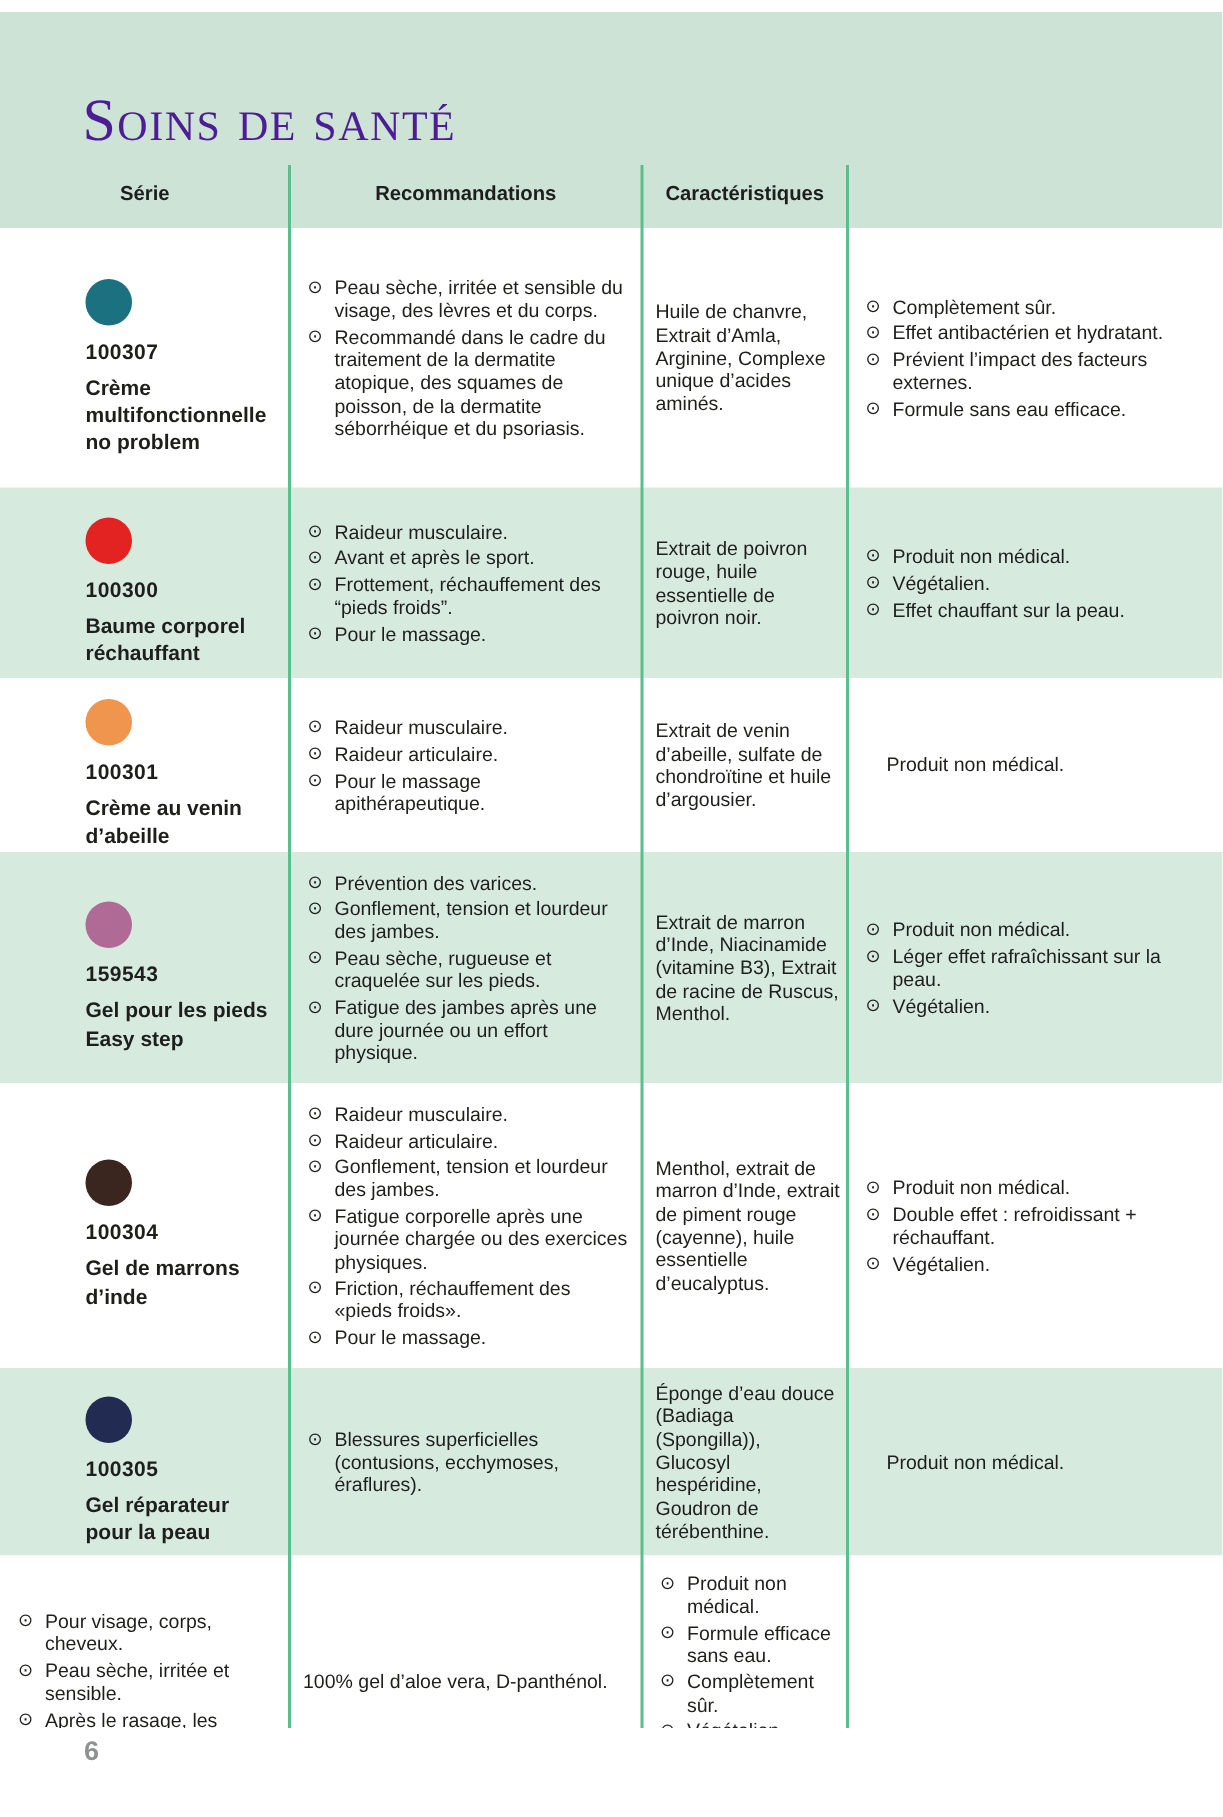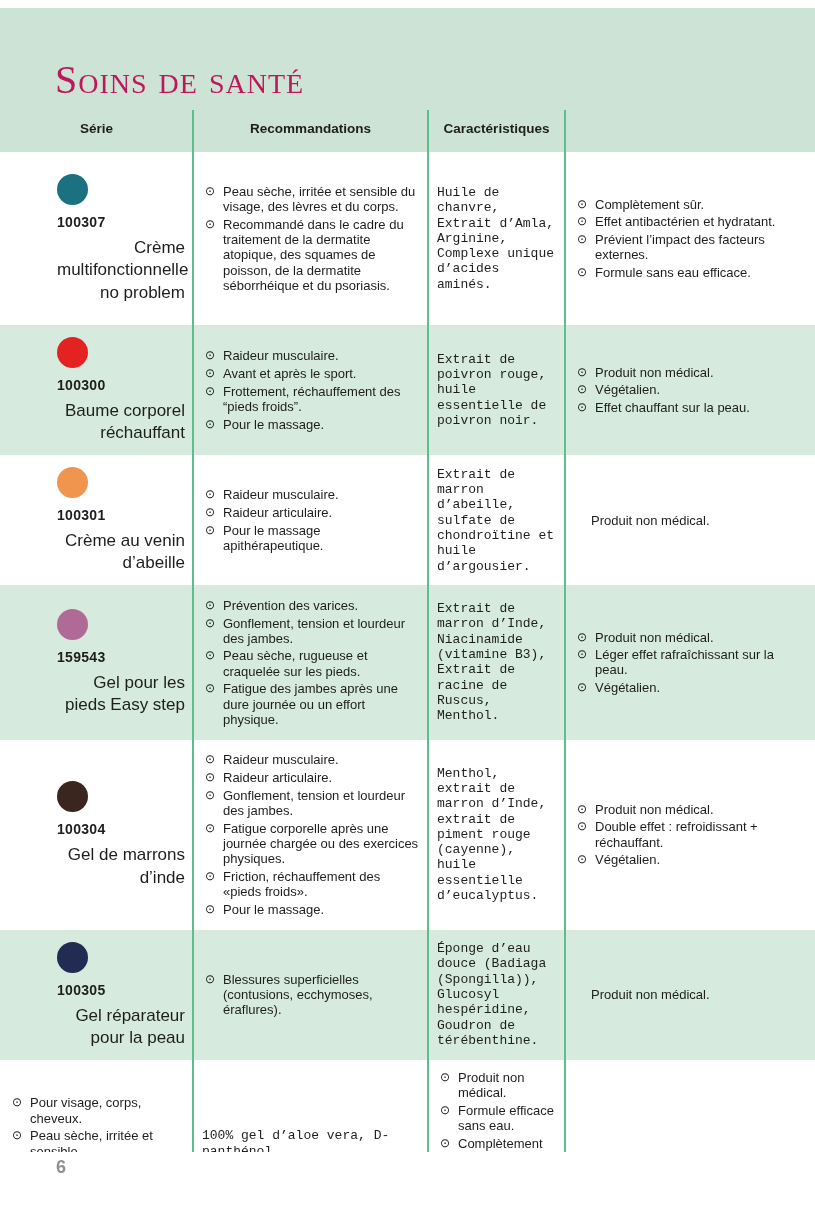--- a/index.html
+++ b/index.html
@@ -16,21 +16,21 @@
     position:absolute;left:0;top:8px;width:815px;height:144px;
     background:#cce3d5;
   }
   .title{
     position:absolute;left:55px;top:48px;margin:0;
     font-family:"Liberation Serif", serif;
     font-variant:small-caps;
     font-weight:500;
     font-size:40px;
     letter-spacing:1px;
-    color:#be185d;
+    color:#4c1d95;
   }
   .hrow{
     position:absolute;left:0;bottom:0;width:717px;height:46px;
     display:grid;grid-template-columns:193px 235px 137px 250px;
   }
   .hcell{
     display:flex;align-items:center;justify-content:center;
     text-align:center;
     font-weight:bold;font-size:13.5px;line-height:1.15;
     padding:0 14px;
@@ -43,30 +43,30 @@
   }
   .row:nth-child(even){background:#d7eade;}
   .row:nth-child(1){min-height:173px;}
   .row:nth-child(2){min-height:127px;}
   .row:nth-child(3){min-height:116px;}
   .row:nth-child(4){min-height:145px;}
   .row:nth-child(5){min-height:190px;}
   .row:nth-child(6){min-height:125px;}
   .row:nth-child(7){min-height:124px;}
   .cell{display:flex;flex-direction:column;justify-content:center;}
-  .c1{padding:12px 8px 11px 57px;border-radius:25px;}
+  .c1{padding:12px 8px 0 57px;border-radius:25px;}
   .c2{padding:10px 8px 10px 12px;}
-  .c3{padding:8px 5px 8px 9px;font-family:Liberation Mono, monospace;}
+  .c3{padding:8px 5px 8px 9px;}
   .c4{padding:8px 6px 8px 12px;}
   .dot{
     width:31px;height:31px;border-radius:50%;
     display:block;margin-bottom:9px;
   }
   .code{font-weight:bold;font-size:14px;letter-spacing:.3px;}
-  .pname{font-weight:normal;font-size:17px;line-height:1.3;margin-top:7px;text-align:right;}
+  .pname{font-weight:bold;font-size:14px;line-height:1.3;margin-top:7px;}
   ul.blist{list-style:none;margin:0;padding:0;font-size:13px;line-height:1.17;}
   ul.blist li{display:flex;margin:2.5px 0;}
   ul.blist .b{flex:none;width:18px;font-size:12px;line-height:1.25;}
   ul.blist.plain{padding-left:14px;}
   .ing{font-size:13px;line-height:1.18;}
   .vline{position:absolute;top:110px;height:1042px;width:2px;background:#5ebd8c;}
   .vl1{left:192px;}.vl2{left:427px;}.vl3{left:564px;}
   .footer{position:absolute;left:0;top:1152px;width:815px;height:59px;background:#fff;}
   .pageno{
     position:absolute;left:56px;top:5px;
@@ -194,21 +194,21 @@
               <span class="b">⊙</span>
               <span class="t">Raideur articulaire.</span>
             </li>
             <li>
               <span class="b">⊙</span>
               <span class="t">Pour le massage apithérapeutique.</span>
             </li>
           </ul>
     </div>
     <div class="cell c3">
-      <div class="ing">Extrait de marron d’abeille, sulfate de chondroïtine et huile d’argousier.</div>
+      <div class="ing">Extrait de venin d’abeille, sulfate de chondroïtine et huile d’argousier.</div>
     </div>
     <div class="cell c4">
       <ul class="blist plain">
             <li>
               <span class="t">Produit non médical.</span>
             </li>
           </ul>
     </div>
   </div>
 

